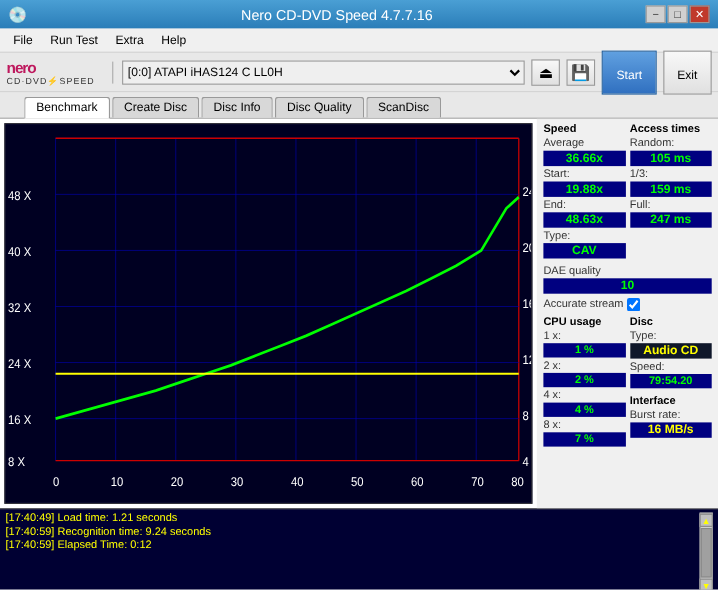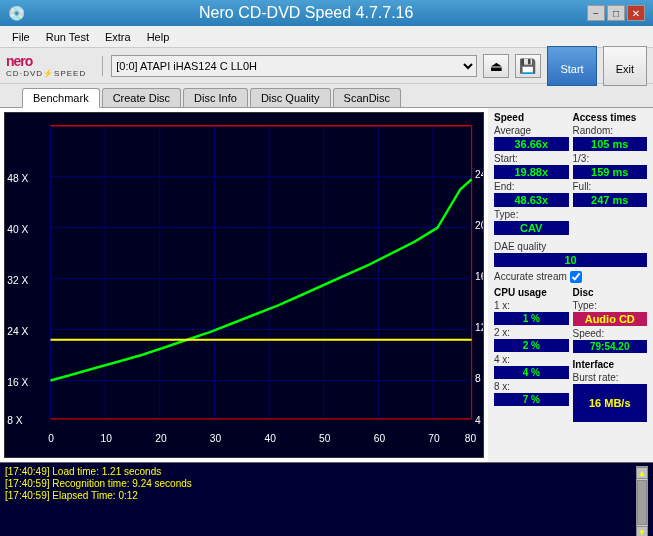--- a/index.html
+++ b/index.html
@@ -8,21 +8,21 @@
     
     .title-bar {
       background: linear-gradient(to bottom, #4a9fd4, #2a7db8);
       color: white;
       display: flex;
       align-items: center;
       justify-content: space-between;
       padding: 4px 8px;
       height: 26px;
     }
-    .title-bar-title { font-size: 16px; font-weight: normal; }
+    .title-bar-title { font-size: 13px; font-weight: normal; }
     .title-bar-controls { display: flex; gap: 2px; }
     .title-bar-btn {
       width: 18px; height: 16px;
       background: #d0d0d0;
       border: 1px solid #999;
       font-size: 10px;
       cursor: pointer;
       display: flex; align-items: center; justify-content: center;
       color: #333;
     }
@@ -155,33 +155,33 @@
       background: #000080;
       color: #00ff00;
       text-align: center;
       padding: 1px 2px;
       font-weight: bold;
       font-size: 10px;
       margin-bottom: 2px;
     }
     .checkbox-row { display: flex; align-items: center; gap: 3px; font-size: 10px; }
     .disc-type-value {
-      background: #be185d;
+      background: #0f172a;
       color: #ffff00;
       text-align: center;
       padding: 1px 4px;
       font-weight: bold;
       font-size: 11px;
       margin-bottom: 2px;
     }
     .burst-value {
       background: #000080;
       color: #ffff00;
       text-align: center;
-      padding: 13px 4px;
+      padding: 1px 4px;
       font-weight: bold;
       font-size: 11px;
     }
 
     
     .log-area {
       background: #000033;
       color: #ffff00;
       font-size: 10px;
       padding: 3px 5px;

